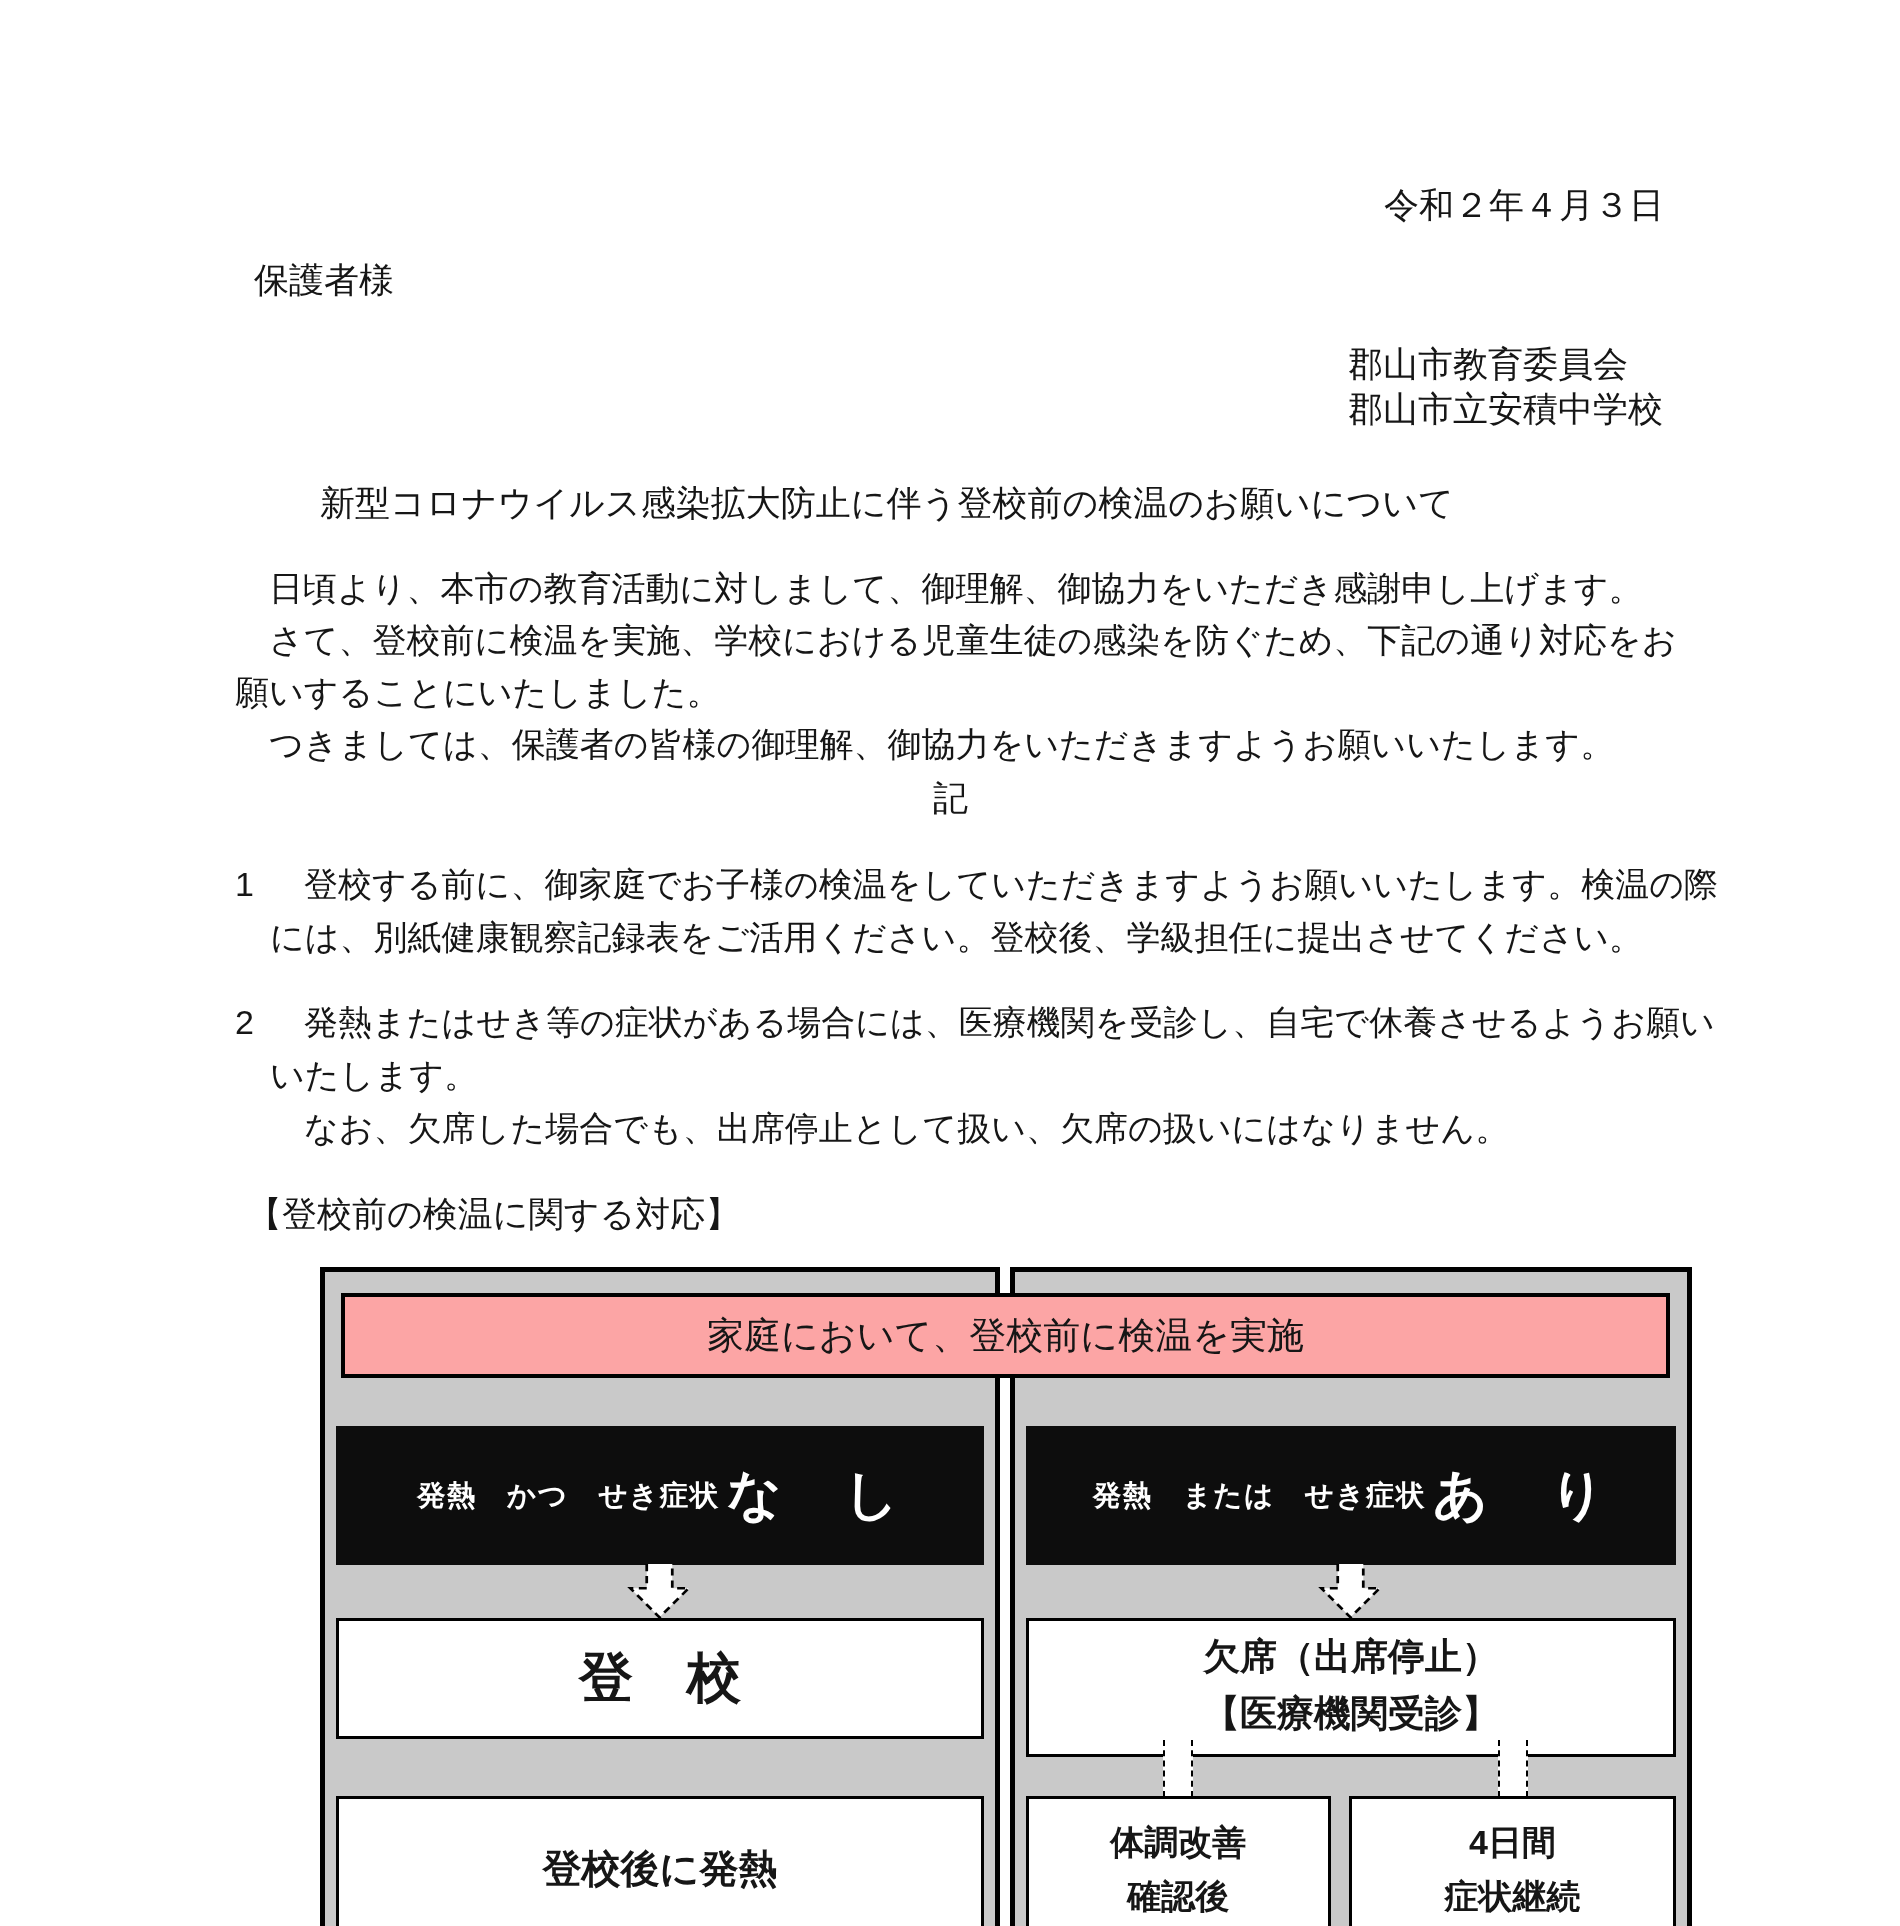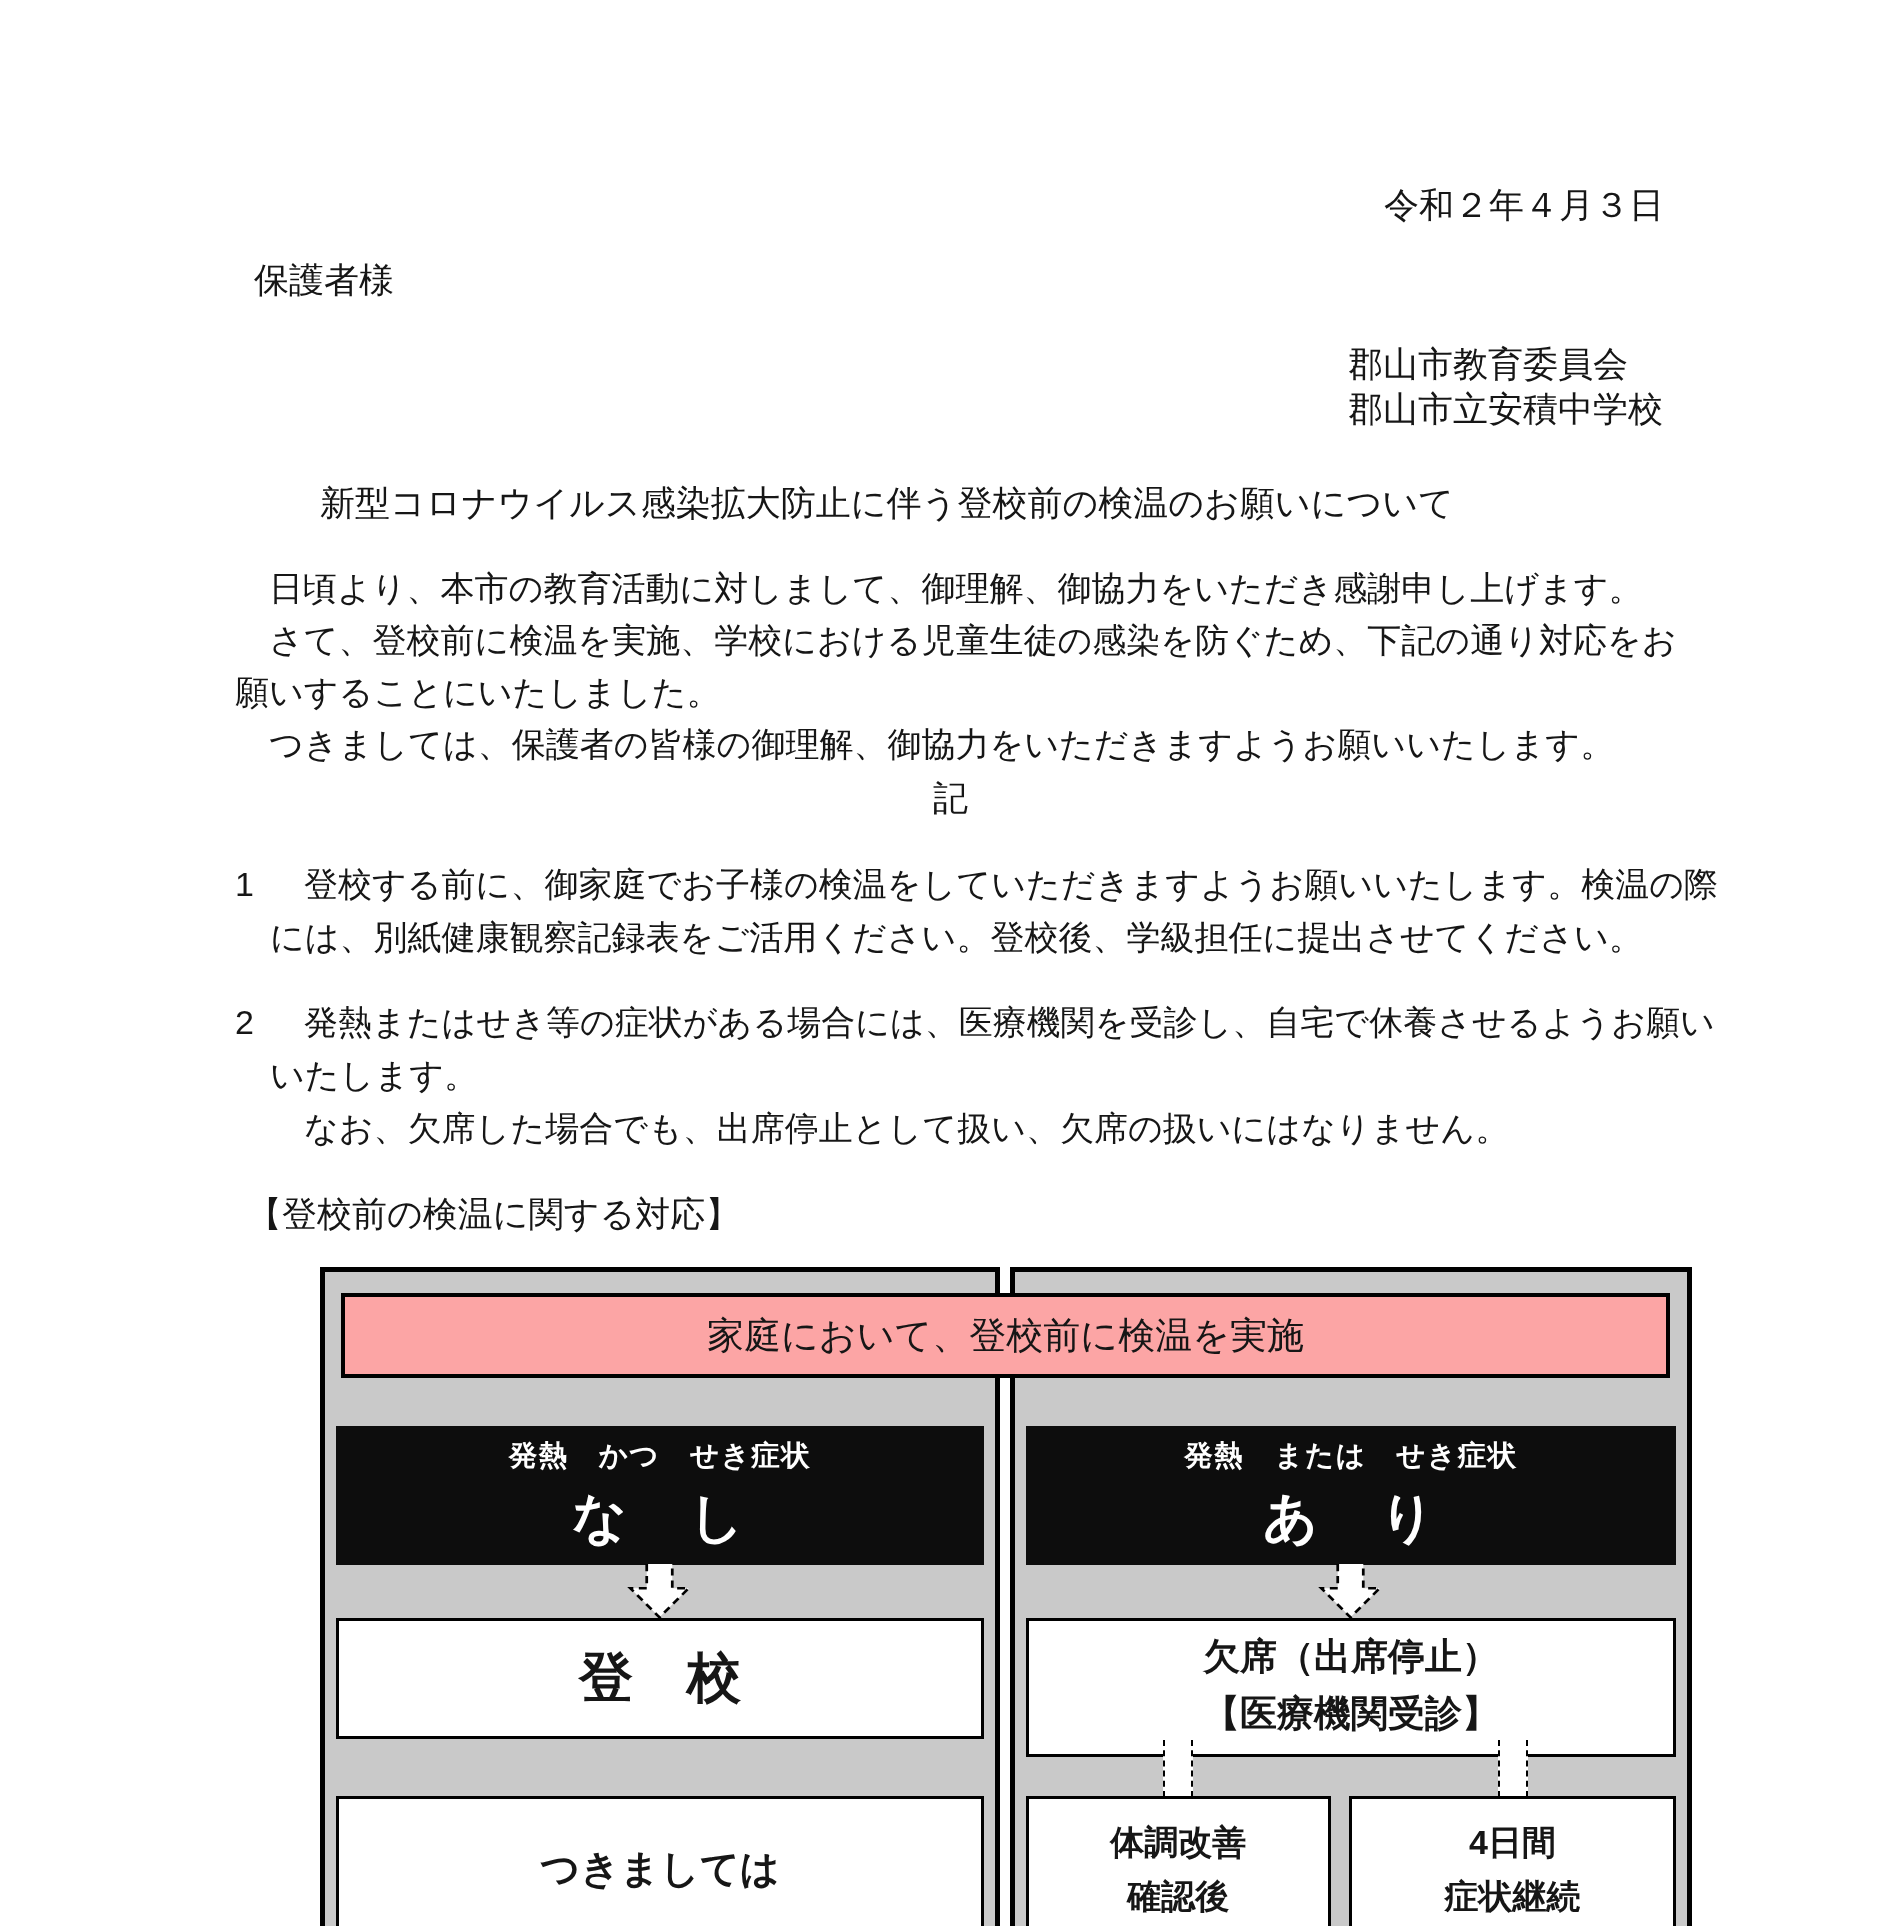--- a/index.html
+++ b/index.html
@@ -40,21 +40,21 @@
   .top-box {
     position:absolute; left:21px; right:21px; top:26px; height:85px;
     background:#fca5a5; border:4.2px solid #000; box-sizing:border-box;
     display:flex; align-items:center; justify-content:center;
     font-size:37px; font-weight:500; white-space:nowrap;
   }
 
   .black-box {
     position:absolute; top:154px; left:10.8px; right:10.8px; height:139px;
     background:#0d0d0d; color:#ffffff;
-    display:flex; flex-direction:column; align-items:center; justify-content:center; gap:7px;
+    display:flex; flex-direction:row; align-items:center; justify-content:center; gap:7px;
   }
   .bb-small { font-size:28.5px; font-weight:700; letter-spacing:1.5px; white-space:nowrap; }
   .bb-large { font-size:54px; font-weight:700; letter-spacing:3.9px; white-space:nowrap; }
 
   .wbox {
     position:absolute; background:#fff; border:3.9px solid #000; box-sizing:border-box;
     display:flex; flex-direction:column; align-items:center; justify-content:center;
     font-weight:600; text-align:center;
   }
   .wbox .line { white-space:nowrap; }
@@ -123,21 +123,21 @@
         <div class="bb-small">発熱　かつ　せき症状</div>
         <div class="bb-large">な　し</div>
       </div>
       <svg class="arrow arrow-h1 arrow-center" viewBox="0 0 120 100" preserveAspectRatio="none">
         <path d="M39 0 V44 H12 L60 97 L108 44 H81 V0" fill="#ffffff" stroke="#000000" stroke-width="4.5" stroke-dasharray="13 9"></path>
       </svg>
       <div class="wbox box-attend-l">
         <span class="line">登　校</span>
       </div>
       <div class="wbox box-fever">
-        <span class="line">つきましては</span>
+        <span class="line">登校後に発熱</span>
       </div>
 
     </div>
 
     <div class="panel panel-right">
       <div class="black-box">
         <div class="bb-small">発熱　または　せき症状</div>
         <div class="bb-large">あ　り</div>
       </div>
       <svg class="arrow arrow-h1 arrow-center" viewBox="0 0 120 100" preserveAspectRatio="none">

